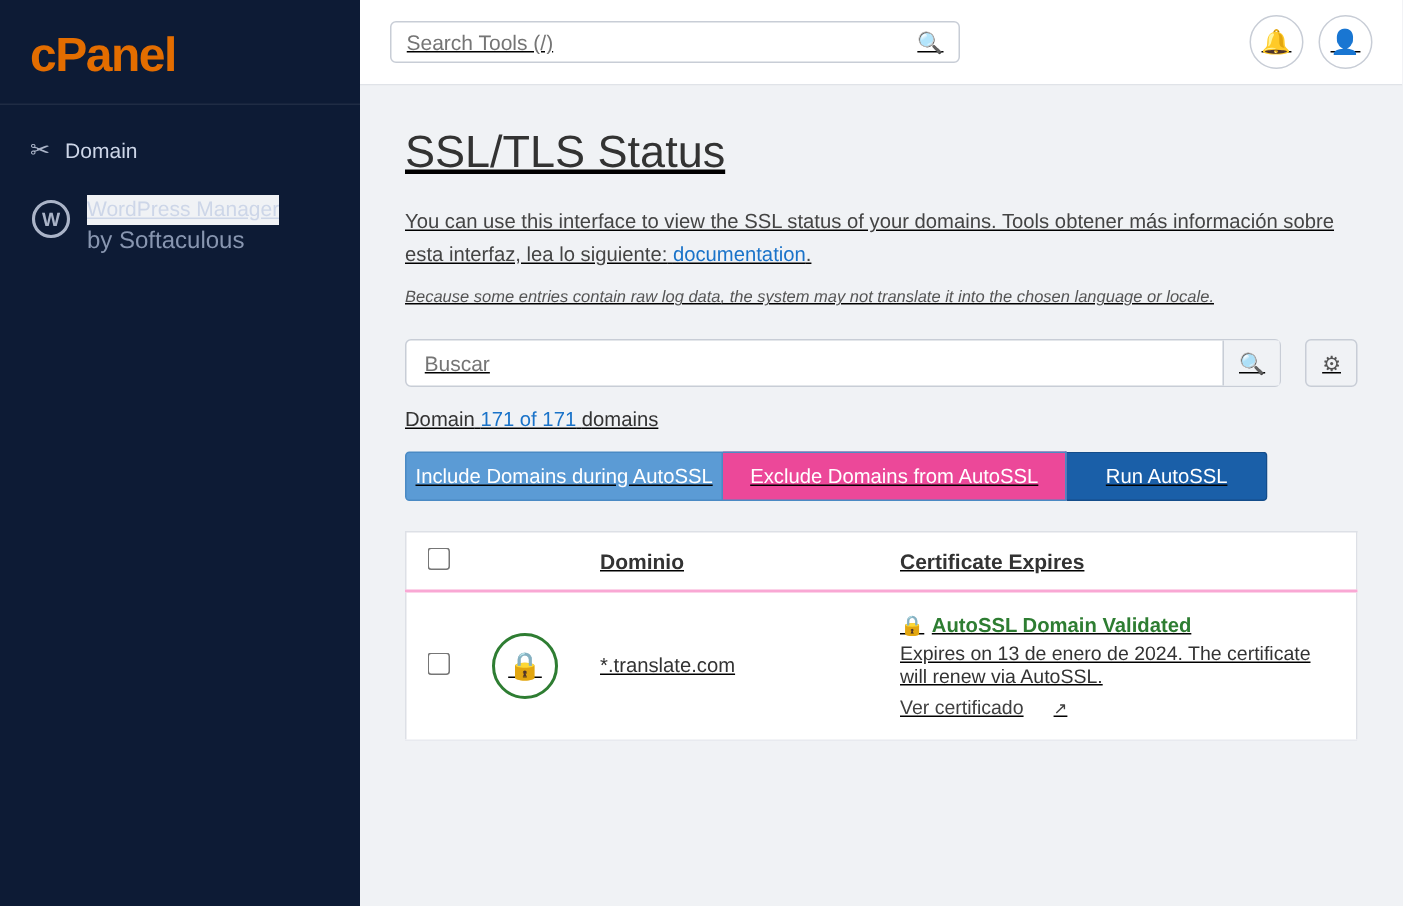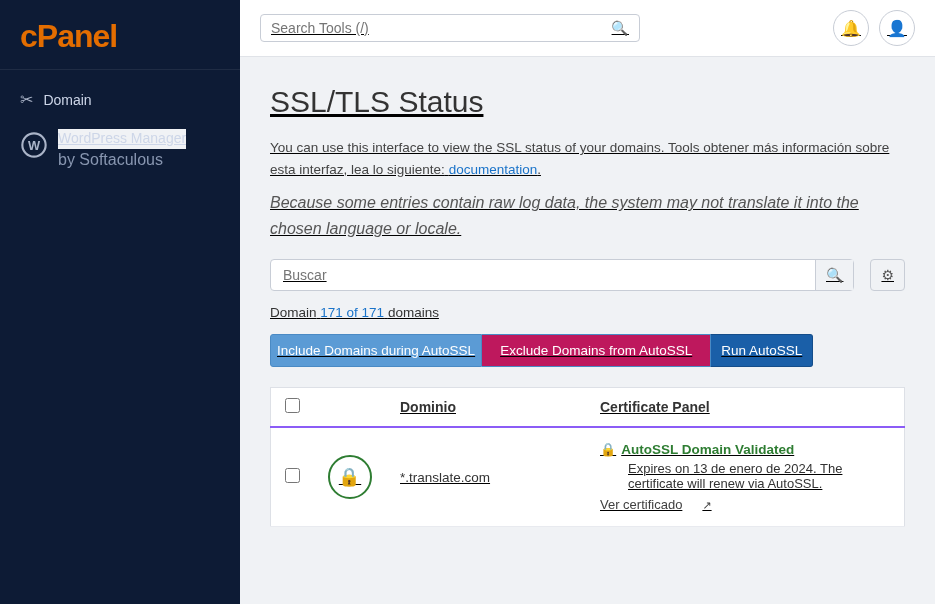--- a/index.html
+++ b/index.html
@@ -135,21 +135,21 @@
       color: #444;
       margin-bottom: 10px;
       line-height: 1.6;
     }
     .description a {
       color: #1a73c9;
       text-decoration: none;
     }
     .description-italic {
       font-style: italic;
-      font-size: 16px;
+      font-size: 11px;
       color: #555;
       margin-bottom: 18px;
       line-height: 1.6;
     }
 
     
     .filter-bar {
       display: flex;
       align-items: center;
       gap: 16px;
@@ -211,50 +211,50 @@
     .btn-include {
       background: #5b9bd5;
       color: #fff;
       border: 1px solid #4a8ac4;
       padding: 8px 6px;
       font-size: 13.5px;
       cursor: pointer;
       border-radius: 3px 0 0 3px;
     }
     .btn-exclude {
-      background: #be185d;
+      background: #ec4899;
       color: #fff;
       border: 1px solid #4a8ac4;
       border-left: none;
       padding: 8px 18px;
       font-size: 13.5px;
       cursor: pointer;
     }
     .btn-run {
       background: #1a5fa8;
       color: #fff;
       border: 1px solid #144d8a;
       border-left: none;
-      padding: 8px 10px;
+      padding: 8px 26px;
       font-size: 13.5px;
       cursor: pointer;
       border-radius: 0 3px 3px 0;
       text-align: center;
     }
 
     
     .ssl-table {
       width: 100%;
       border-collapse: collapse;
       background: #fff;
       border: 1px solid #dde0e6;
     }
     .ssl-table thead tr {
       background: #fff;
-      border-bottom: 2px solid #8b5cf6;
+      border-bottom: 2px solid #f9a8d4;
     }
     .ssl-table th {
       text-align: left;
       padding: 10px 14px;
       font-size: 14px;
       color: #333;
       font-weight: 600;
     }
     .ssl-table td {
       padding: 14px;
@@ -291,21 +291,20 @@
       display: flex;
       align-items: center;
       gap: 5px;
       margin-bottom: 4px;
     }
     .cert-status-validated .lock-icon { font-size: 13px; }
     .cert-expiry {
       color: #333;
       font-size: 13px;
       margin-bottom: 6px;
-      margin-left: 28px;
     }
     .cert-link {
       color: #404040;
       font-size: 13px;
       text-decoration: none;
       display: flex;
       align-items: flex-end;
       gap: 20px;
     }
     .cert-link .ext-icon { font-size: 11px; }
@@ -397,21 +396,21 @@
     </div>
 
     <table class="ssl-table">
       <thead>
         <tr>
           <th class="col-check">
             <input type="checkbox" style="">
           </th>
           <th class="col-icon"></th>
           <th class="col-domain">Dominio</th>
-          <th class="col-status">Certificate Panel</th>
+          <th class="col-status">Certificate Expires</th>
         </tr>
       </thead>
       <tbody id="ssl-table-body">
 
       <tr>
       <td class="col-check">
         <input type="checkbox" style="">
       </td>
       <td class="col-icon">
         <div class="domain-icon">

